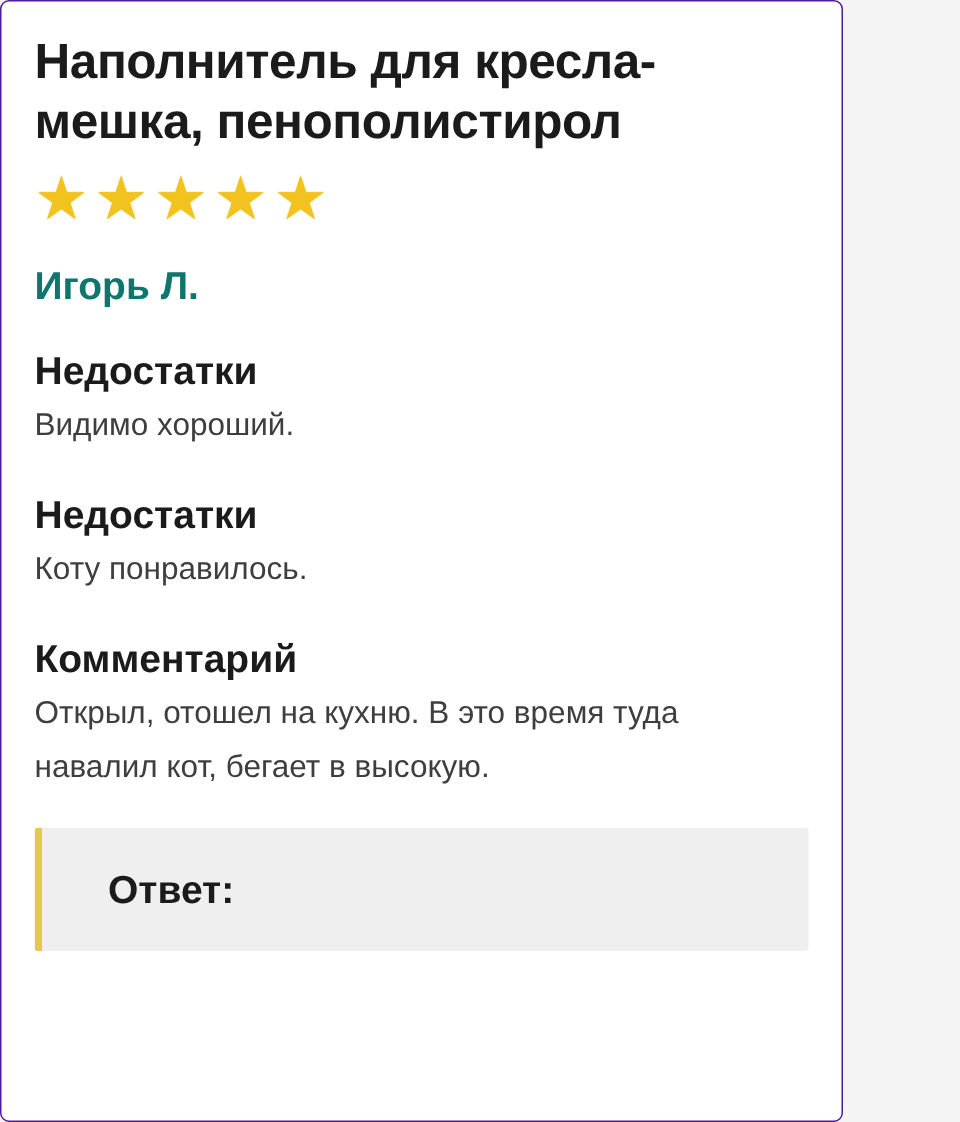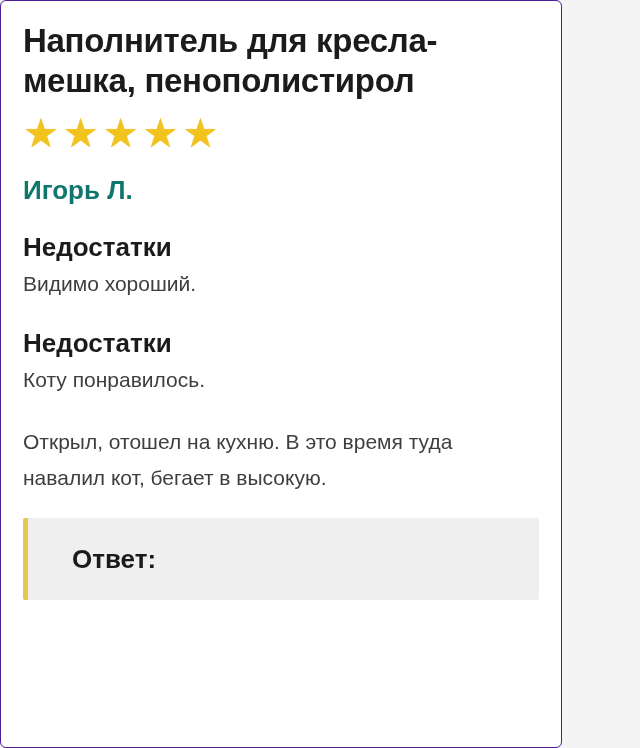--- a/index.html
+++ b/index.html
@@ -105,20 +105,21 @@
     <div class="section-label">Недостатки</div>
     <div class="section-text">Видимо хороший.</div>
   </div>
 
   <div class="section">
     <div class="section-label">Недостатки</div>
     <div class="section-text">Коту понравилось.</div>
   </div>
 
   <div class="section">
+    <div class="section-label">Комментарий</div>
     <div class="section-text">Открыл, отошел на кухню. В это время туда навалил кот, бегает в высокую.</div>
   </div>
 
   <div class="reply">
     <div class="reply-label">Ответ:</div>
   </div>
 
 </div>
 
 </body></html>

